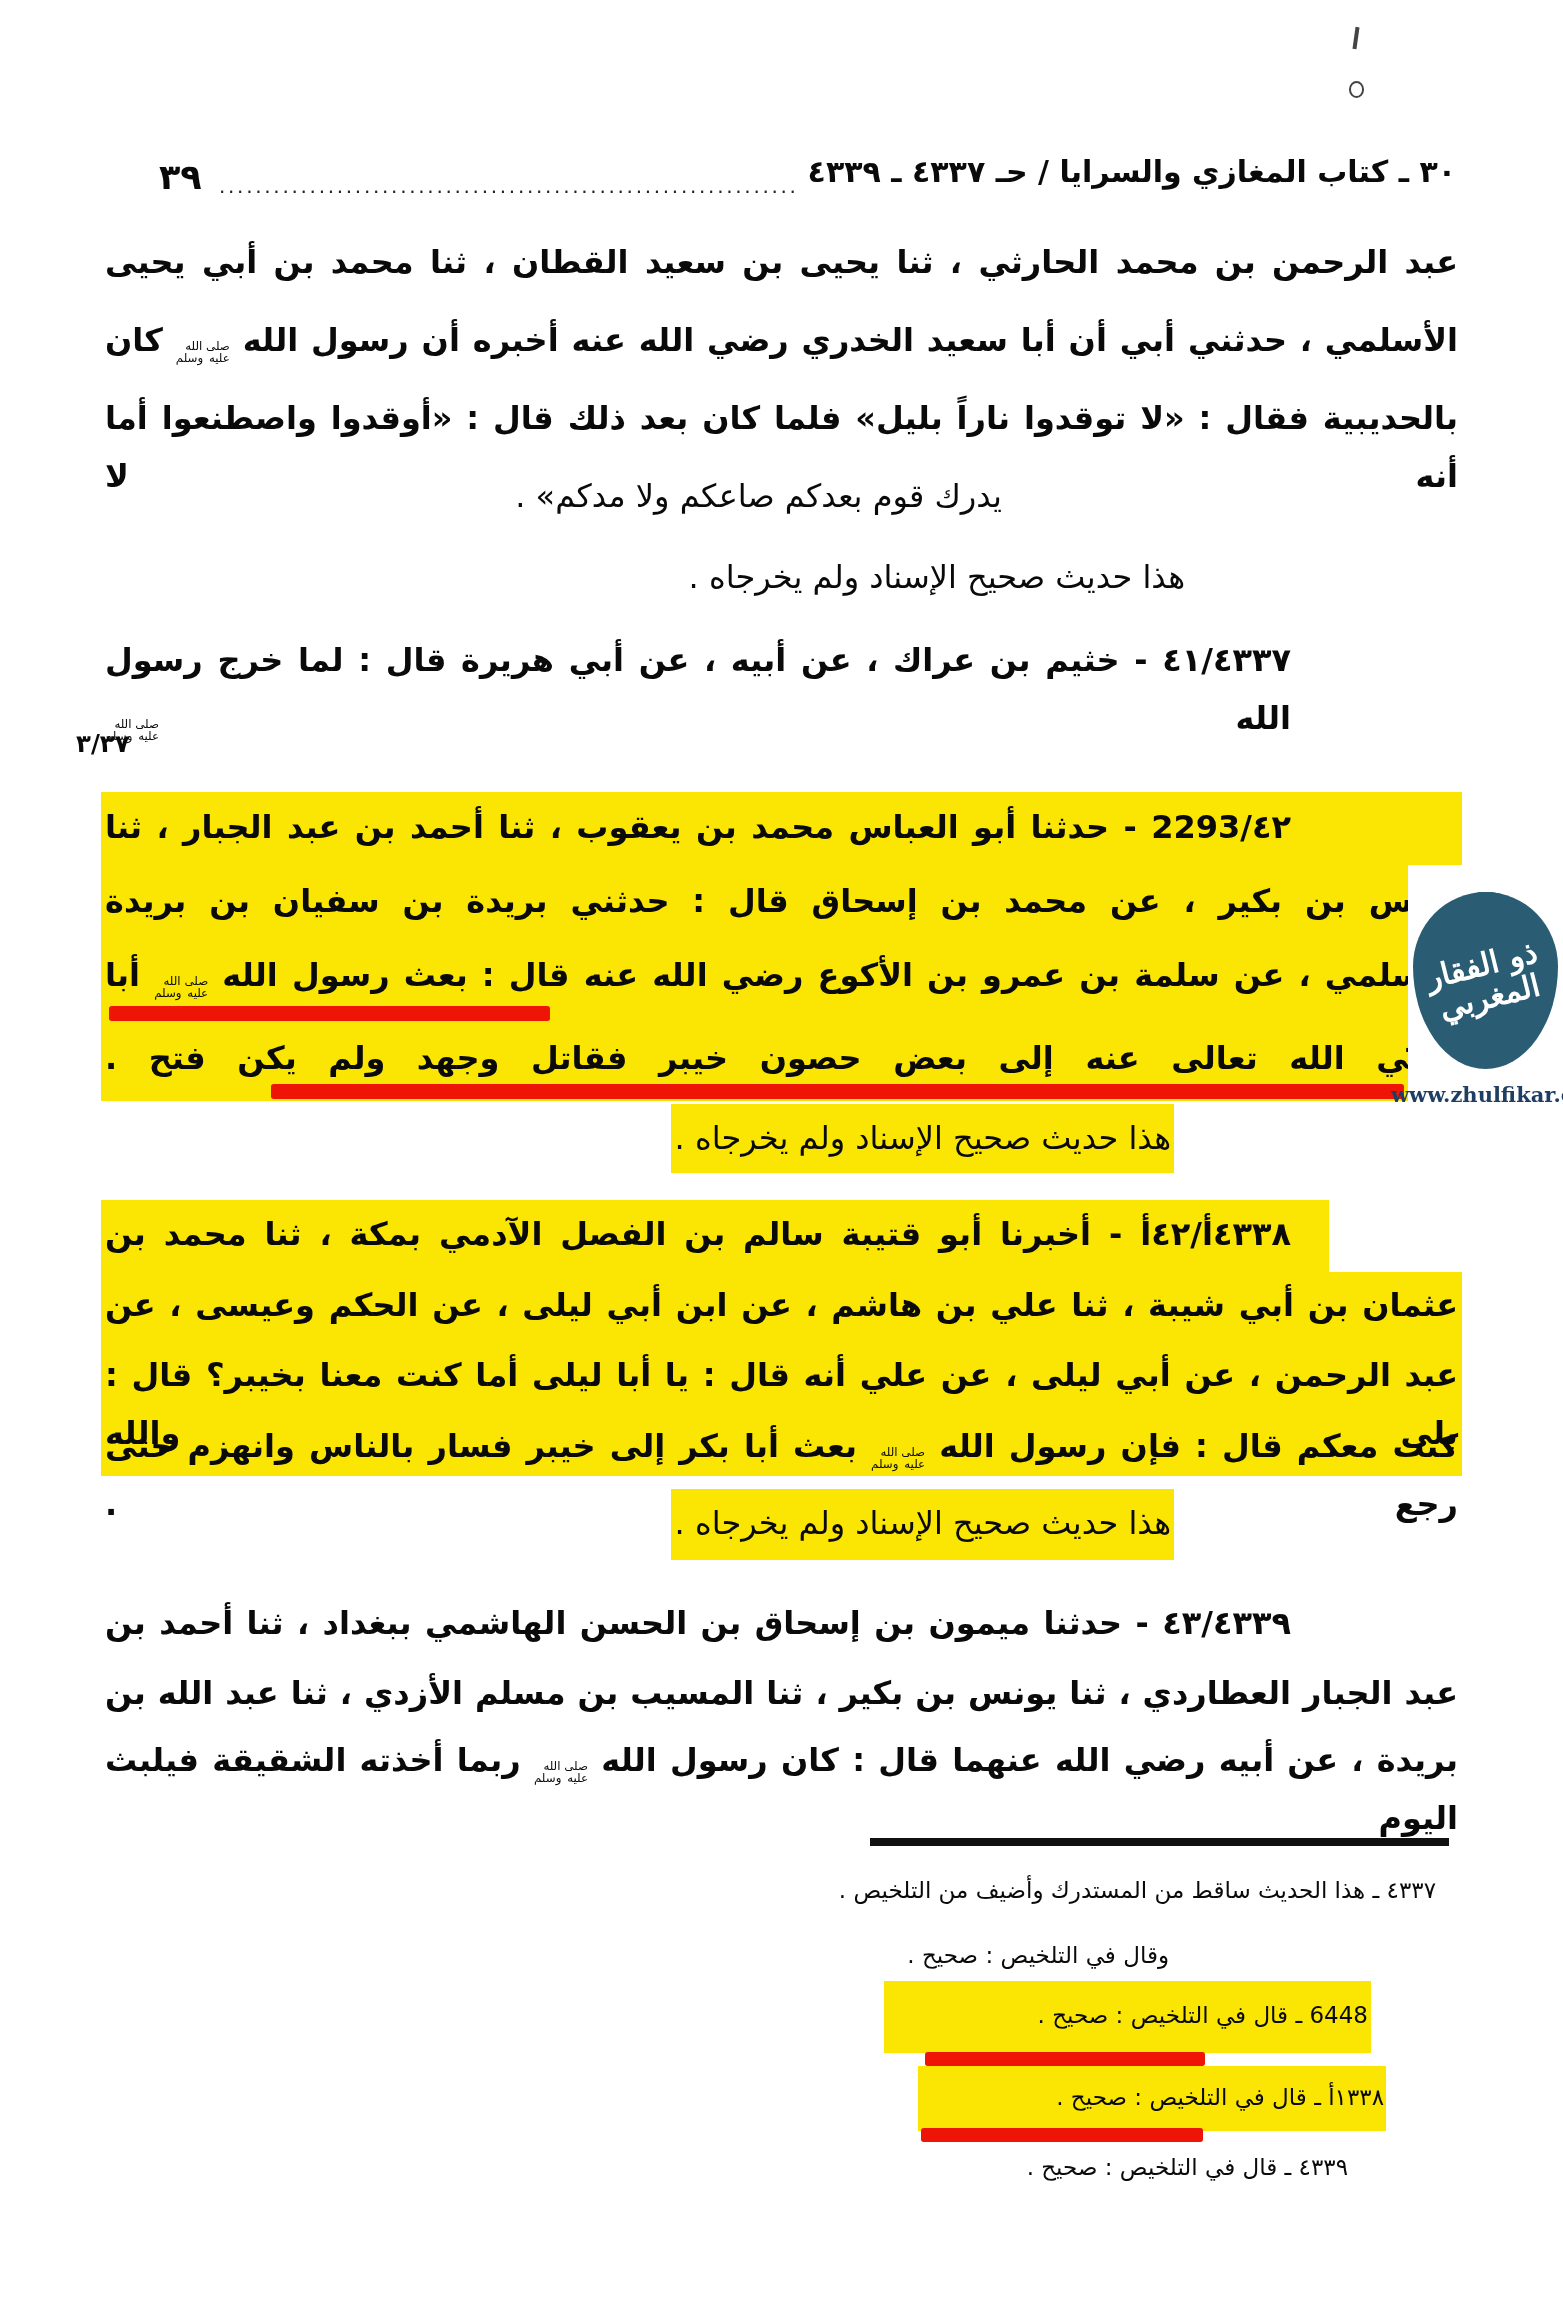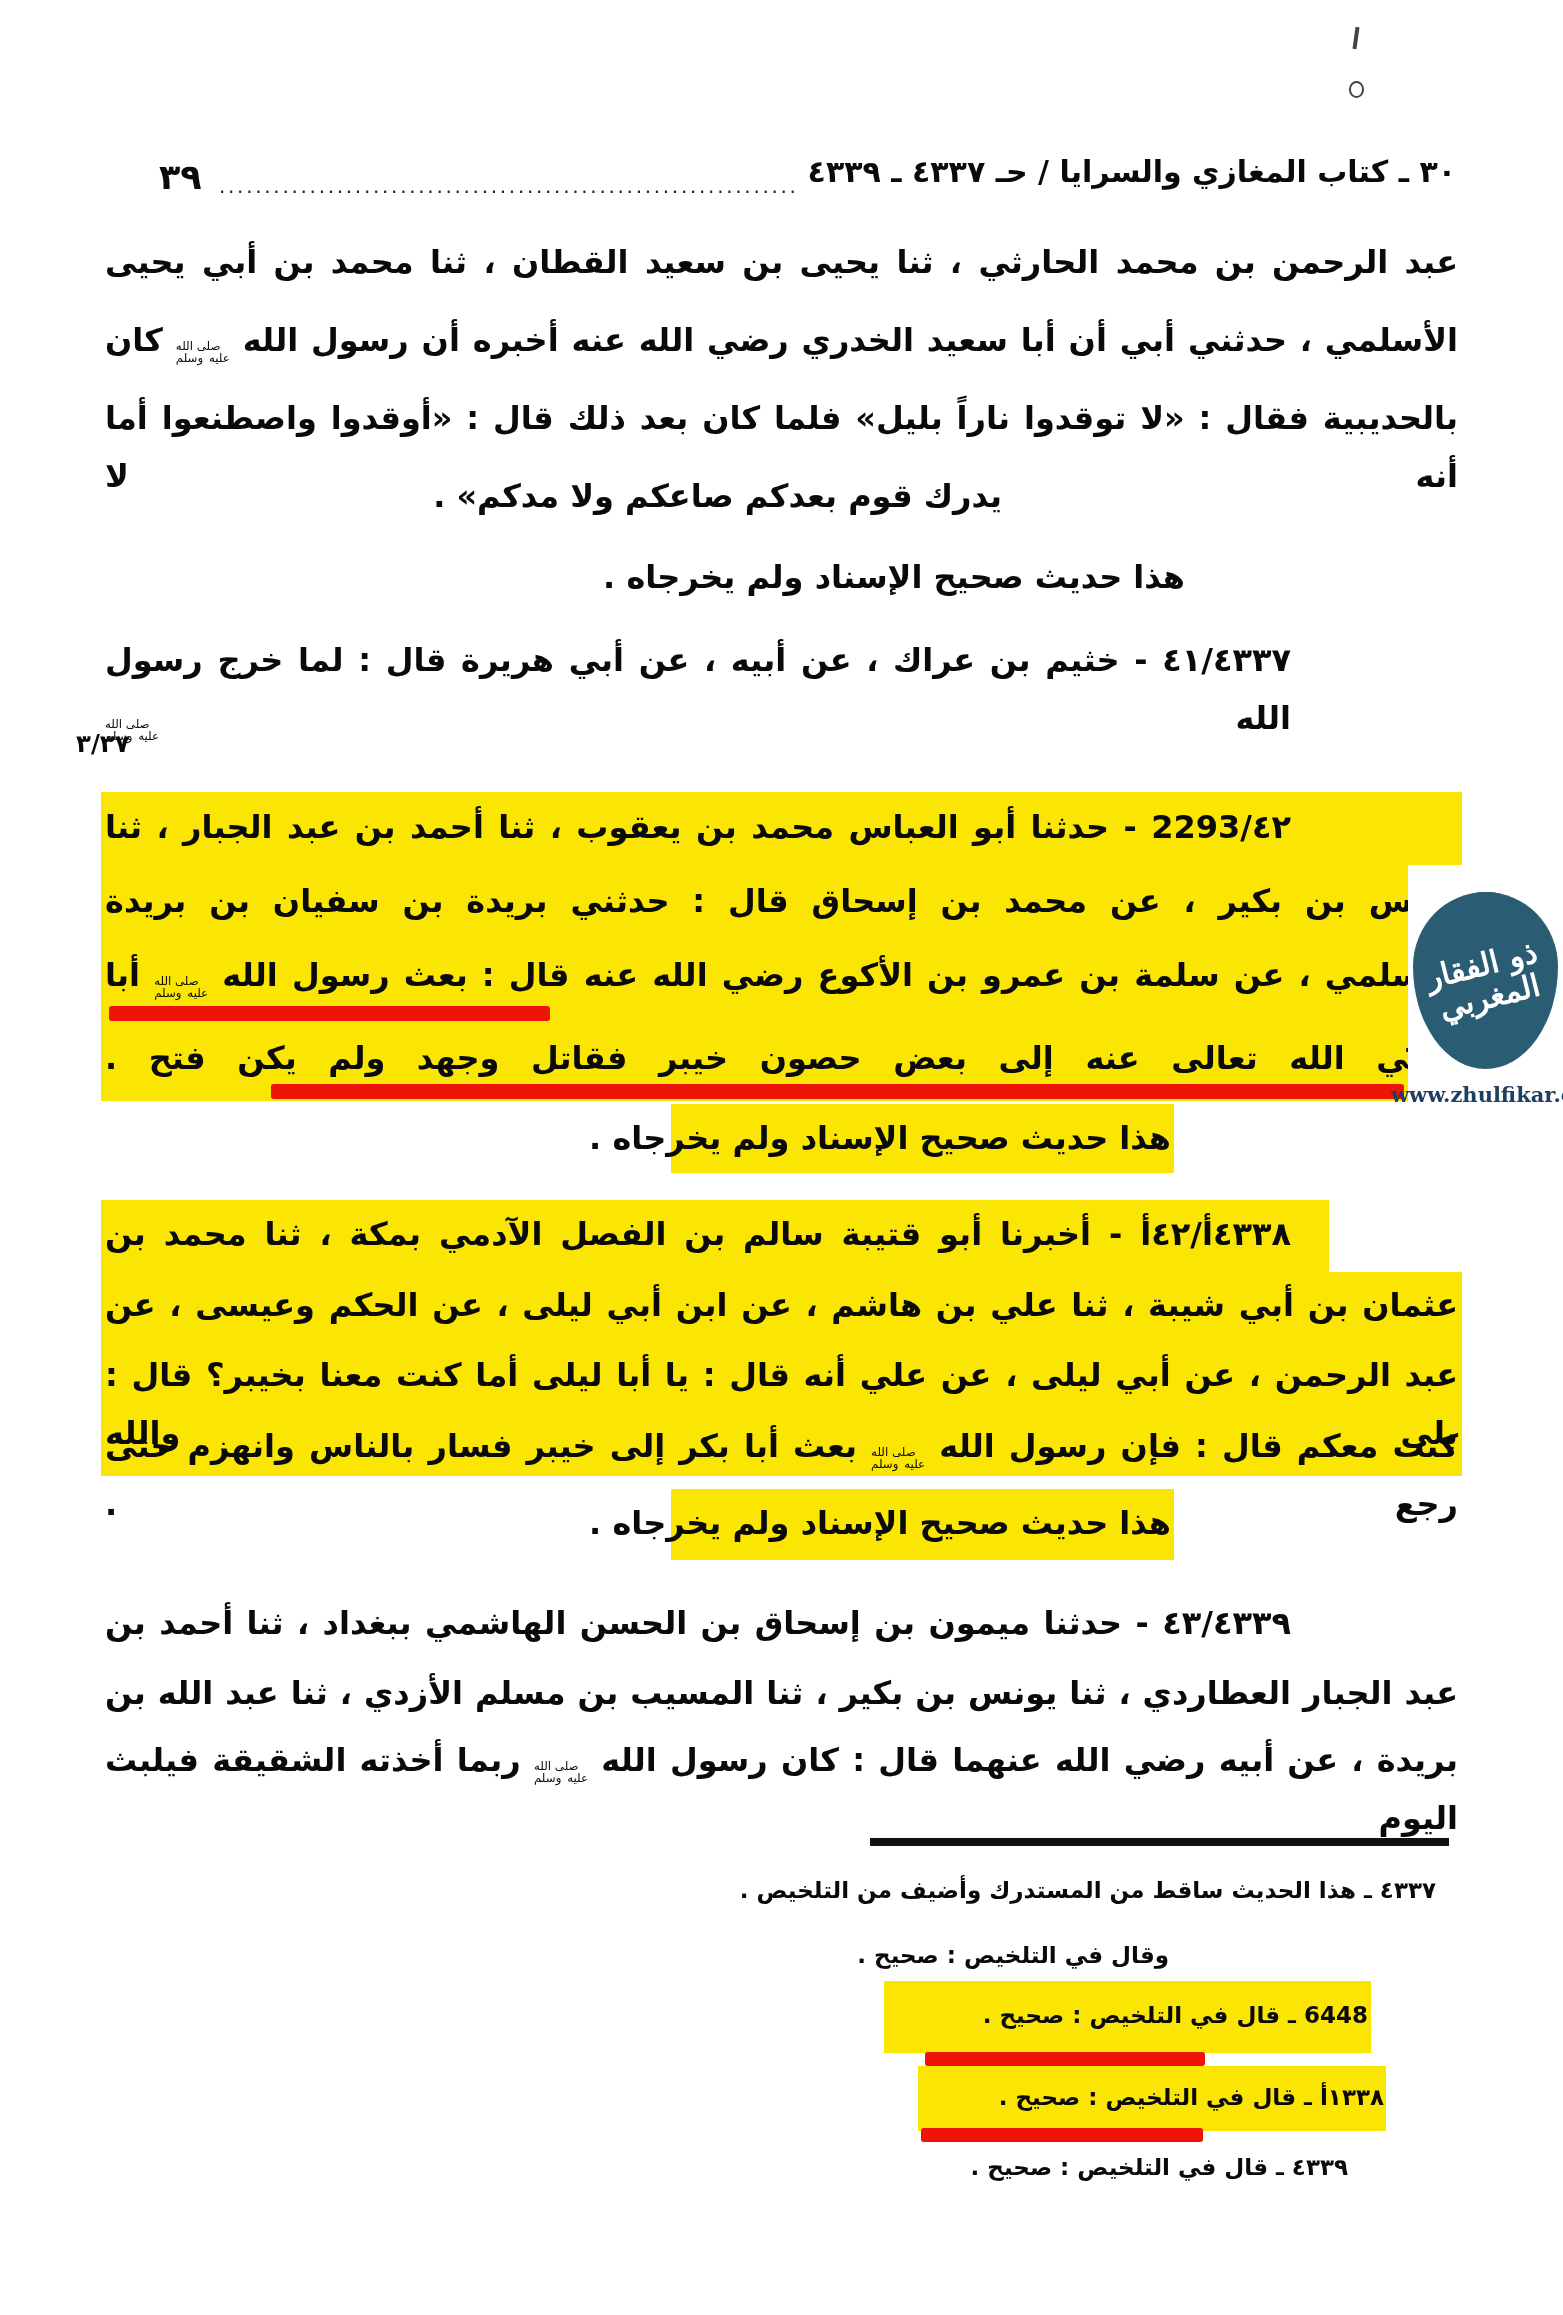--- a/index.html
+++ b/index.html
@@ -9,32 +9,32 @@
   }
   
   .line{
     position:absolute;left:105px;right:105px;
     direction:rtl;font-size:32px;font-weight:700;line-height:58px;
     text-align:justify;text-align-last:justify;z-index:2;
   }
   .indent{padding-right:167px;}
   .short{
     position:absolute;left:auto;white-space:nowrap;direction:rtl;
-    font-size:32px;font-weight:700;line-height:58px;z-index:2;
+    font-size:32px;font-weight:400;line-height:58px;z-index:2;
     text-align:left;text-align-last:right;
   }
   .fn{font-size:23px;line-height:51px;}
   
   .htitle{position:absolute;right:107px;top:154px;direction:rtl;font-size:30px;font-weight:700;z-index:2;white-space:nowrap;}
   .pagenum{position:absolute;left:159px;top:157px;font-size:35px;font-weight:700;z-index:2;}
   .dots{position:absolute;left:219px;top:174px;width:581px;overflow:hidden;white-space:nowrap;font-size:20px;letter-spacing:2.7px;color:#222;z-index:1;}
   
   .saw{
     display:inline-block;width:54px;font-size:11.8px;font-weight:400;
-    line-height:1.05;text-align:left;vertical-align:-11px;white-space:normal;
+    line-height:1.05;text-align:right;vertical-align:-11px;white-space:normal;
   }
   
   .numltr{direction:ltr;unicode-bidi:bidi-override;}
   
   .hl{position:absolute;background:#fbe603;z-index:1;}
   .red{position:absolute;background:#ee1507;height:15.4px;border-radius:2.7px;z-index:3;}
   
   .mnote{position:absolute;left:76px;top:729px;font-size:24.4px;font-weight:700;z-index:2;direction:rtl;}
   
   .fnsep{position:absolute;left:870px;top:1838px;width:579px;height:8.1px;background:#111;z-index:2;}

